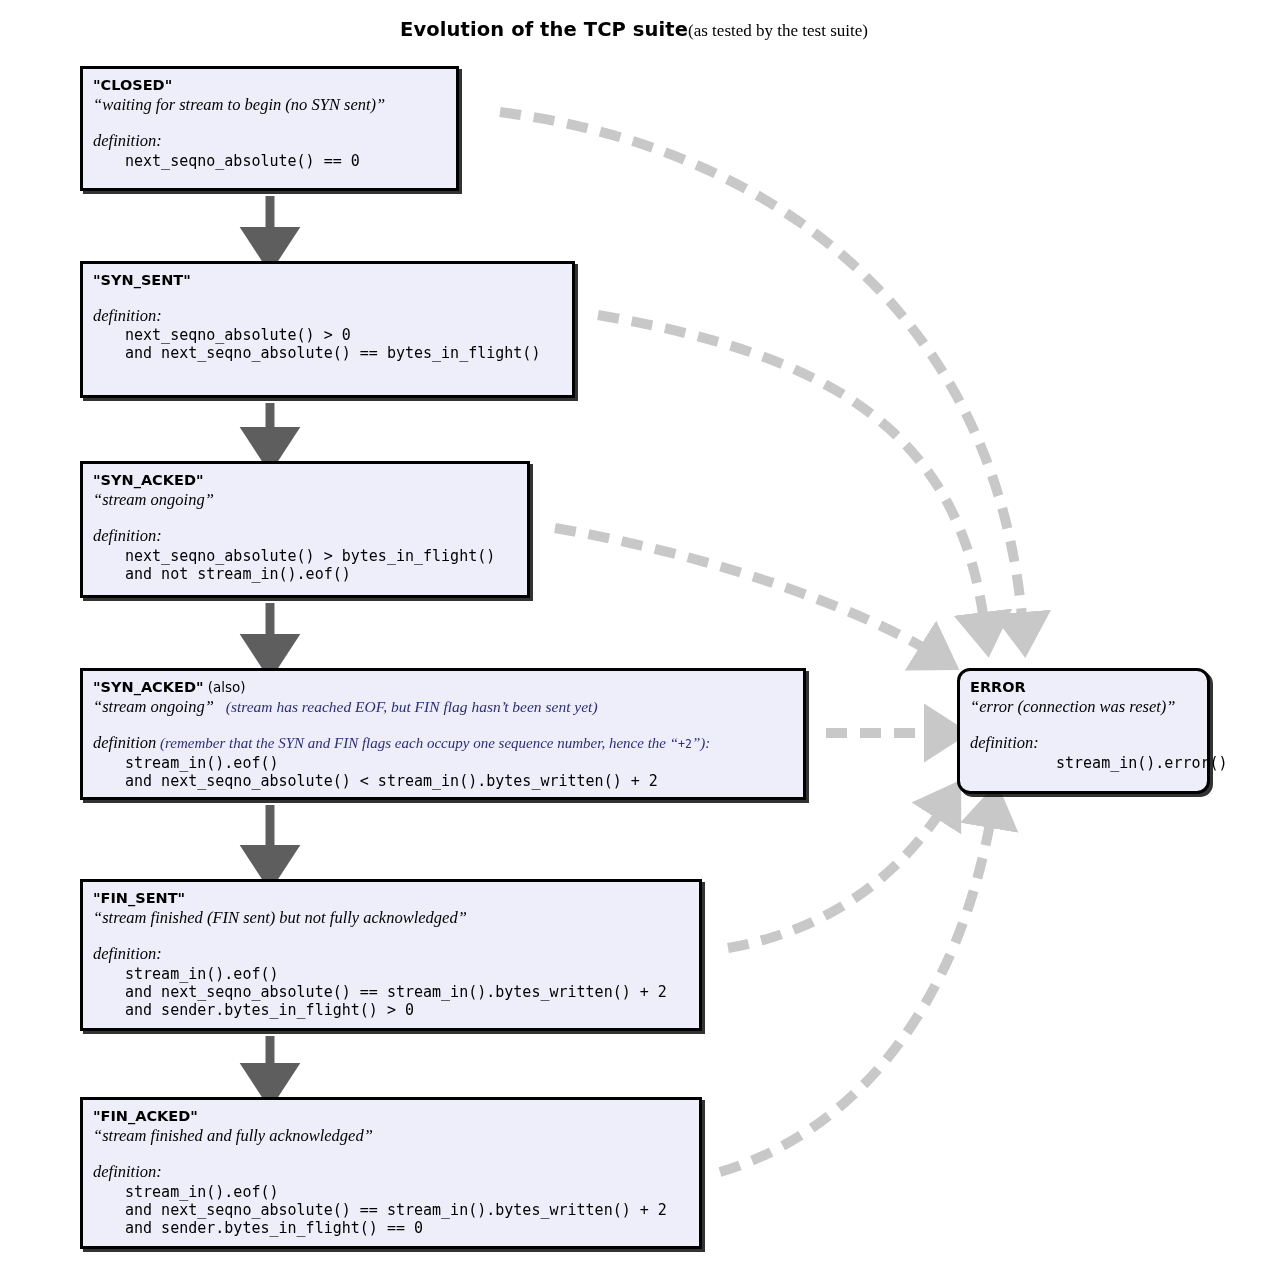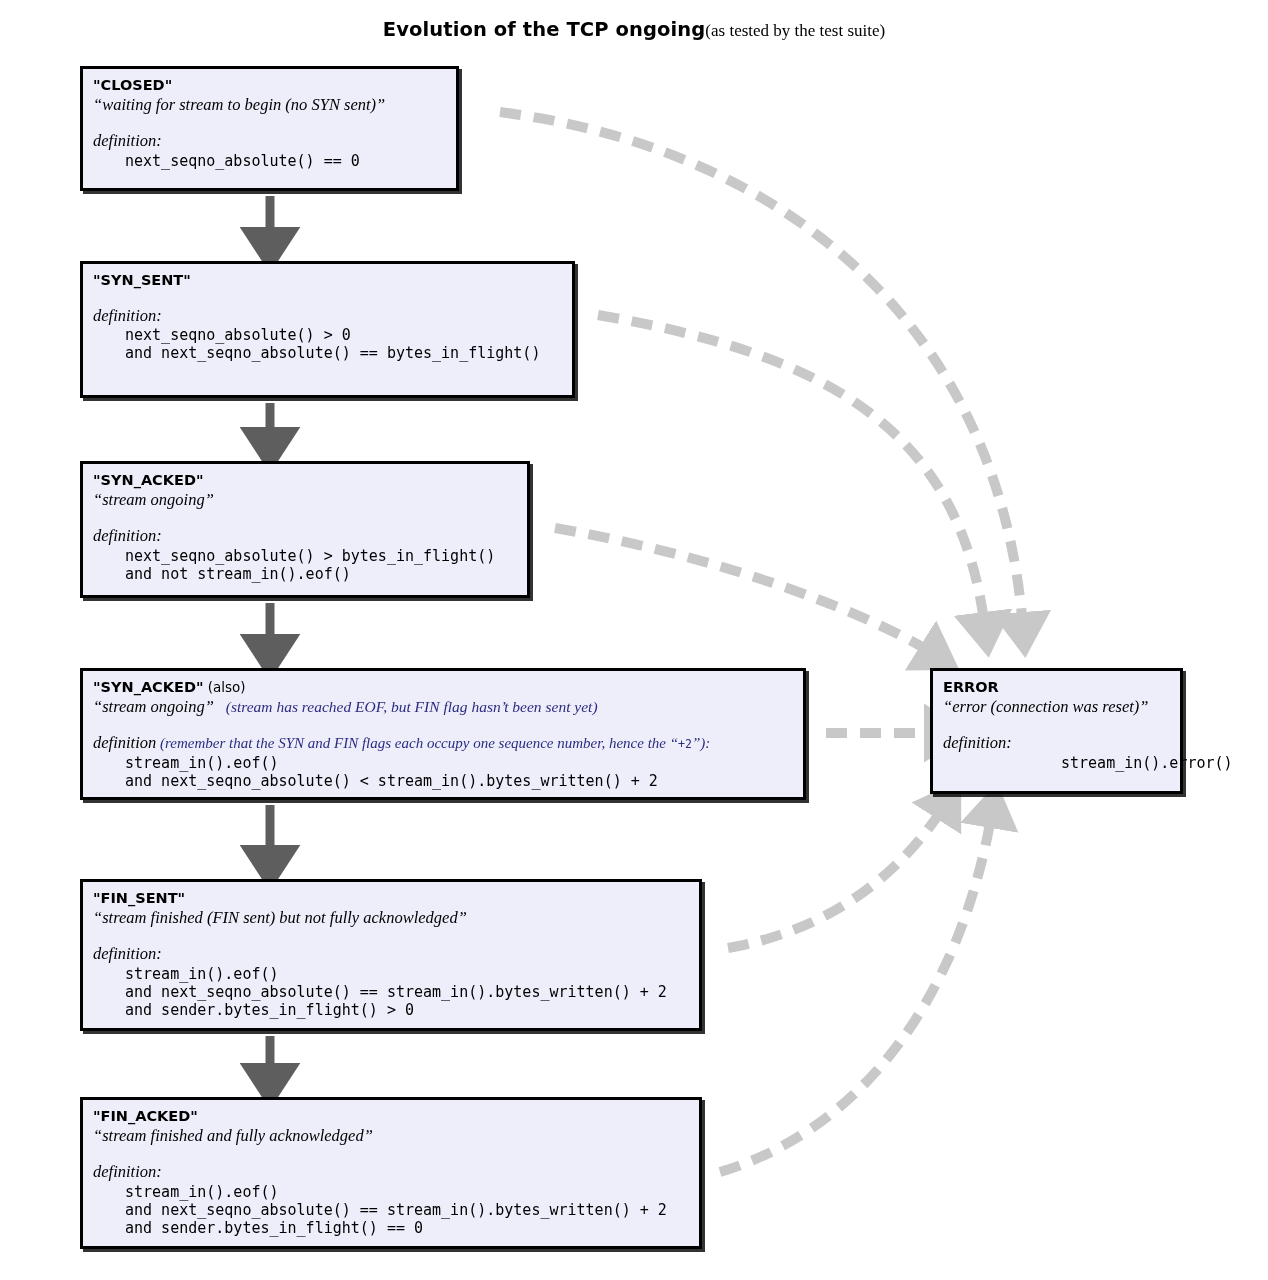--- a/index.html
+++ b/index.html
@@ -102,38 +102,38 @@
   }
   .code {
     font-family: "DejaVu Sans Mono", monospace;
     font-size: 15px;
     color: #000000;
     line-height: 1.18;
     white-space: pre;
     margin-top: 2px;
     margin-left: 32px;
   }
-  .code.indent-wide { margin-left: 118px; }
+  .code.indent-wide { margin-left: 86px; }
 
   
   #box-closed      { left: 80px;  top: 66px;   width: 379px;  height: 125px; }
   #box-syn-sent    { left: 80px;  top: 261px;  width: 495px;  height: 137px; }
   #box-syn-acked   { left: 80px;  top: 461px;  width: 450px;  height: 137px; }
   #box-syn-acked-2 { left: 80px;  top: 668px;  width: 726px;  height: 132px; }
   #box-fin-sent    { left: 80px;  top: 879px;  width: 622px;  height: 152px; }
   #box-fin-acked   { left: 80px;  top: 1097px; width: 622px;  height: 152px; }
-  #box-error       { left: 930px; top: 668px;  width: 253px;  height: 126px; }
+  #box-error       { left: 957px; top: 668px;  width: 253px;  height: 126px; border-radius: 13px; }
 </style>
 </head>
 <body>
 
 <div id="page">
 
   <div id="title">
-    <span class="t-main">Evolution of the TCP ongoing</span><span class="t-sub">(as tested by the test suite)</span>
+    <span class="t-main">Evolution of the TCP suite</span><span class="t-sub">(as tested by the test suite)</span>
   </div>
 
   <svg id="arrows" viewBox="0 0 1268 1280" xmlns="http://www.w3.org/2000/svg">
     <defs>
       <marker id="solid-head" markerWidth="8" markerHeight="8" refX="2.6" refY="4" orient="auto" markerUnits="strokeWidth">
         <path d="M0,0.6 L0,7.4 L5.2,4 z" fill="#5e5e5e"></path>
       </marker>
       <marker id="dash-head" markerWidth="6.5" markerHeight="6.5" refX="1.6" refY="3.25" orient="auto" markerUnits="strokeWidth">
         <path d="M0,0.3 L0,6.2 L4.6,3.25 z" fill="#c8c8c8"></path>
       </marker>

